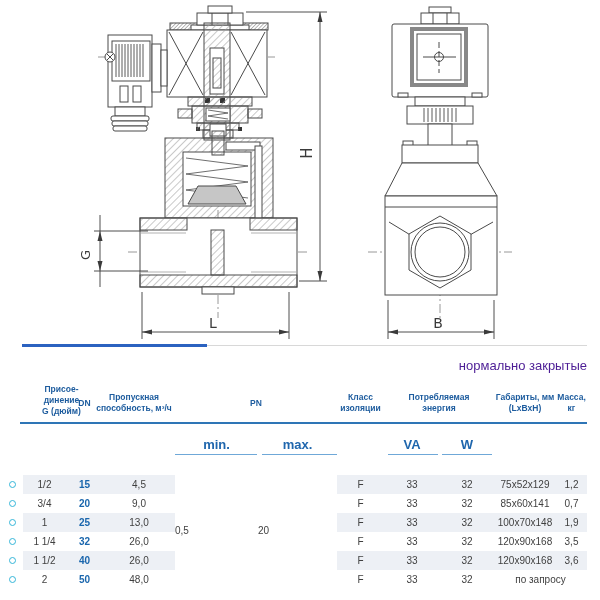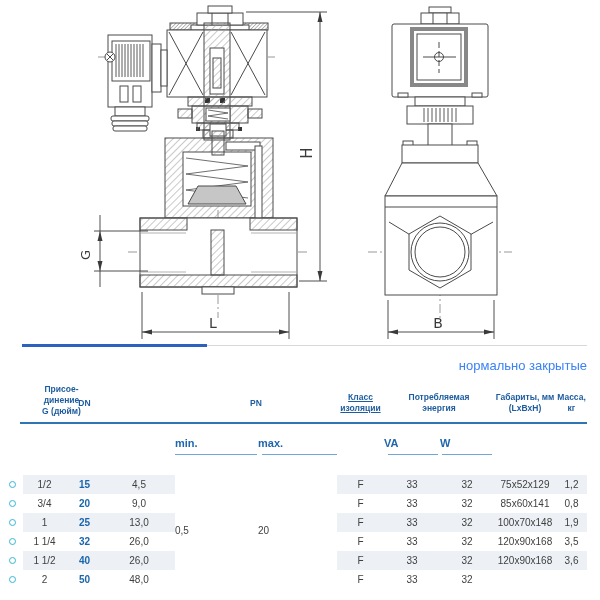--- a/index.html
+++ b/index.html
@@ -13,21 +13,21 @@
   
   .divider-blue { position:absolute; left:22px; top:344px; width:185px; height:3px; }
   .divider-gray { position:absolute; left:207px; top:345px; width:380px; height:1px; }
 
   .title { position:absolute; left:22px; top:355px; font-size:15px; font-weight:bold; }
   .subtitle { position:absolute; right:13px; top:358px; font-size:13px; }
 
   
   .th { position:absolute; font-size:8.5px; line-height:11px; font-weight:bold;
         color:#1d5c9e; text-align:center; white-space:pre-line; }
-  .sub { position:absolute; font-size:11px; font-weight:bold; color:#1f66ad; text-align:left; }
+  .sub { position:absolute; font-size:13px; font-weight:bold; color:#1f66ad; text-align:center; }
   .acdc { position:absolute; font-size:8.5px; font-weight:bold; color:#2372bb; text-align:center;margin-top:20px; }
   .rule { position:absolute; left:20px; top:422px; width:567px; height:2px; }
   .useg { position:absolute; top:454px; height:1px; background:#6fa8d8; }
 
   
   .rows { position:absolute; left:0; top:475px; width:587px; }
   .trow { display:grid; grid-template-columns:23px 43px 37px 72px 83px 79px 47px 56px 54px 62px 31px;
           height:19px; line-height:19px; font-size:10px; text-align:center; }
   .trow .cell { overflow:hidden; }
   .trow.alt .sl, .trow.alt .sr { background:#edf0f5; }
@@ -222,29 +222,31 @@
     <text x="90" y="255" font-size="13" transform="rotate(-90 90 255)" text-anchor="middle">G</text>
     <text x="213" y="328" font-size="14" text-anchor="middle">L</text>
     <text x="438" y="328" font-size="14" text-anchor="middle">B</text>
   </svg>
 
   
   <div class="divider-blue" style="background:#2b62c0"></div>
   <div class="divider-gray" style="background:#d8d8d8"></div>
 
   
-  <div class="subtitle" style="color:#3b82f6">нормально закрытые</div>
+  <div class="subtitle" style="color:#4c1d95">нормально закрытые</div>
 
   
   <div class="th" style="left:40px; top:384px; width:43px;">Присое-
 динение
 G (дюйм)</div>
   <div class="th" style="left:66px; top:398px; width:37px;">DN</div>
+  <div class="th" style="left:94px; top:392px; width:80px;">Пропускная
+способность, м³/ч</div>
   <div class="th" style="left:175px; top:398px; width:162px;">PN</div>
-  <div class="th" style="left:337px; top:392px; width:47px;text-decoration:underline;">Класс
+  <div class="th" style="left:337px; top:392px; width:47px;">Класс
 изоляции</div>
   <div class="th" style="left:384px; top:392px; width:110px;">Потребляемая
 энергия</div>
   <div class="th" style="left:494px; top:392px; width:62px;">Габариты, мм
 (LxBxH)</div>
   <div class="th" style="left:556px; top:392px; width:31px;">Масса,
 кг</div>
 
   <div class="rule" style="background:#2e75b6"></div>
 
@@ -286,21 +288,21 @@
         </div>
         <div class="cell sl">3/4</div>
         <div class="cell sl dn">20</div>
         <div class="cell sl">9,0</div>
         <div class="cell"></div>
         <div class="cell"></div>
         <div class="cell sr">F</div>
         <div class="cell sr">33</div>
         <div class="cell sr">32</div>
         <div class="cell sr">85x60x141</div>
-        <div class="cell sr">0,8</div>
+        <div class="cell sr">0,7</div>
       </div>
       <div class="trow alt">
         <div class="cell c-bullet">
           <span class="ring"></span>
         </div>
         <div class="cell sl">1</div>
         <div class="cell sl dn">25</div>
         <div class="cell sl">13,0</div>
         <div class="cell"></div>
         <div class="cell"></div>
@@ -345,16 +347,17 @@
           <span class="ring"></span>
         </div>
         <div class="cell sl">2</div>
         <div class="cell sl dn">50</div>
         <div class="cell sl">48,0</div>
         <div class="cell"></div>
         <div class="cell"></div>
         <div class="cell sr">F</div>
         <div class="cell sr">33</div>
         <div class="cell sr">32</div>
+        <div class="cell sr" style="grid-column: 10 / span 2;">по запросу</div>
       </div>
     </div>
 
 </div>
 
 </body></html>

